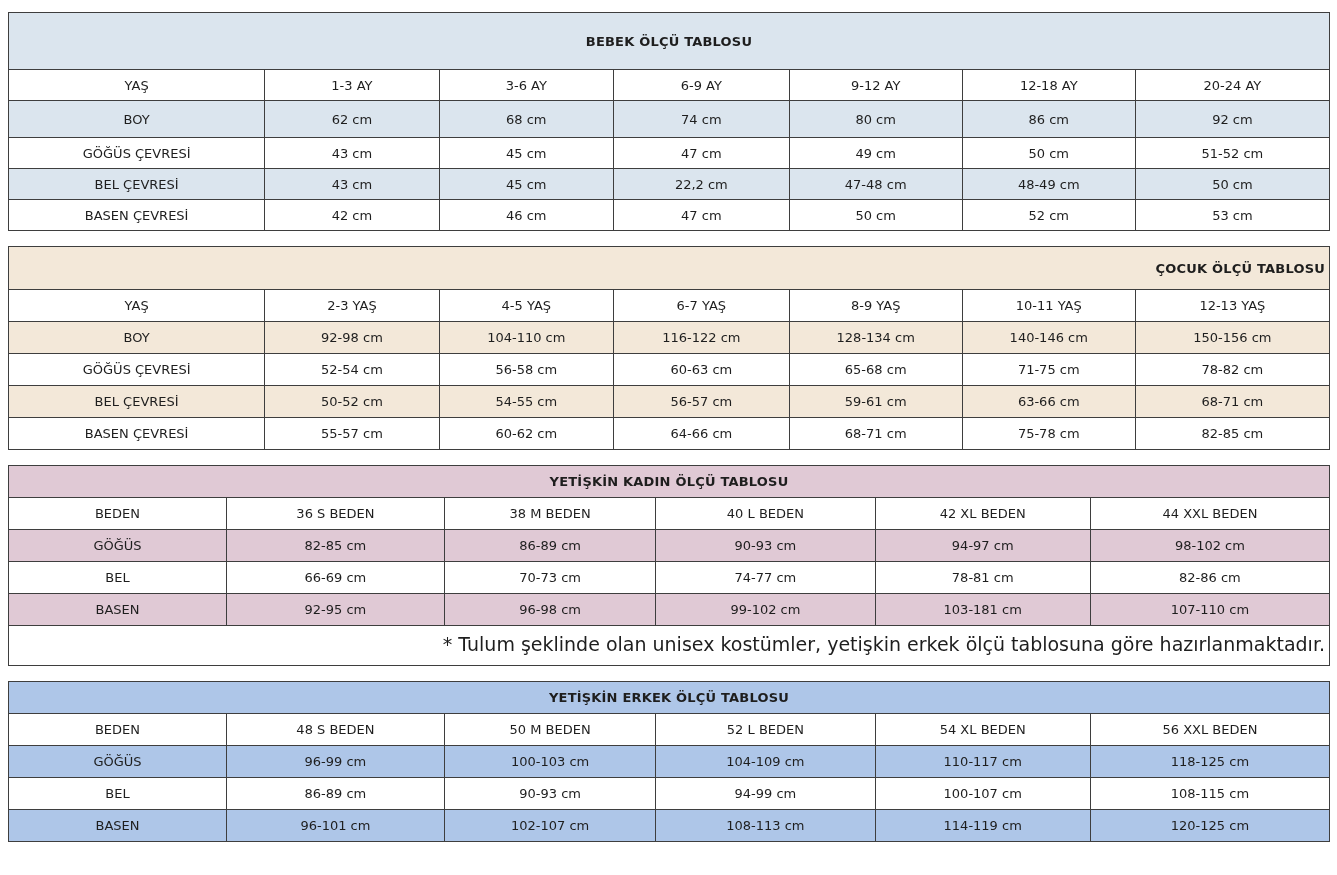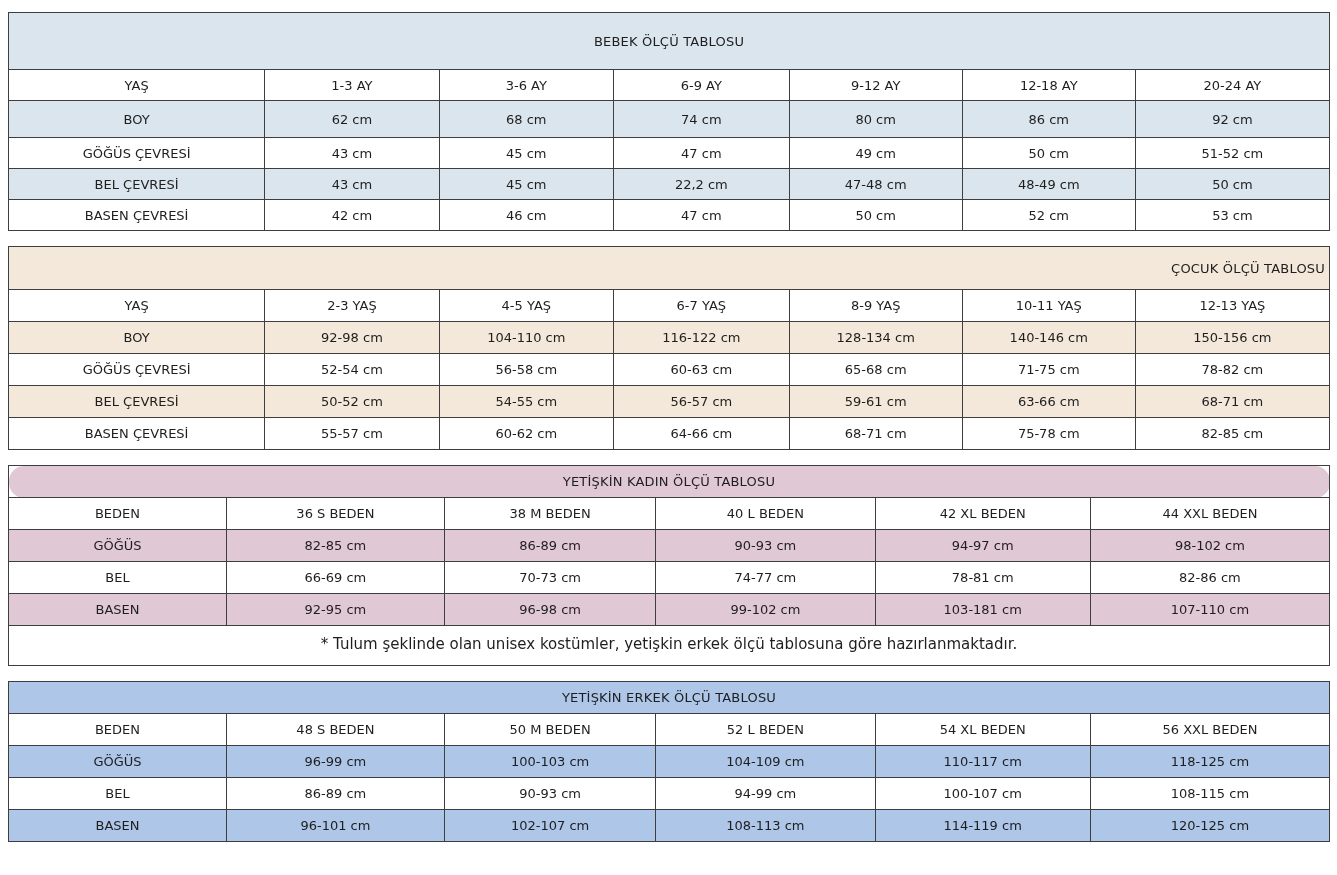--- a/index.html
+++ b/index.html
@@ -24,49 +24,49 @@
     border: 1px solid #3e3e3e;
     text-align: center;
     vertical-align: middle;
     font-size: 13px;
     padding: 2px 4px;
     overflow: hidden;
     white-space: nowrap;
   }
   .title-row th {
     font-size: 15px;
-    font-weight: normal;
+    font-weight: bold;
     background: var(--theme);
     letter-spacing: 0.2px;
   }
   tbody tr:nth-child(even) { background: var(--theme); }
   tbody tr { background: #ffffff; border-radius: 12px; }
 
   
   .t0 { --theme: #dbe5ee; }
   .t1 { --theme: #f3e8d9; }
   .t2 { --theme: #e0c9d5; }
   .t3 { --theme: #aec6e8; }
 
   
   .t0 .title-row th { height: 52px; }
   .t1 .title-row th { height: 38px; text-align: right; }
-  .t2 .title-row th { height: 27px; border-radius: 15px; }
+  .t2 .title-row th { height: 27px; }
   .t3 .title-row th { height: 27px; }
   .t0 tbody tr td { height: 26px; }
   .t0 tr.tall td { height: 32px; }
   .t1 tbody tr td,
   .t2 tbody tr td,
   .t3 tbody tr td { height: 27px; }
 
   
   tr.footnote-row td {
     background: #ffffff !important;
-    text-align: center;
-    font-size: 15px;
+    text-align: right;
+    font-size: 19px;
     height: 30px;
     padding: 4px 4px 8px 4px;
     white-space: normal;
   }
 </style>
 </head>
 <body>
 
 <div class="page">
 

